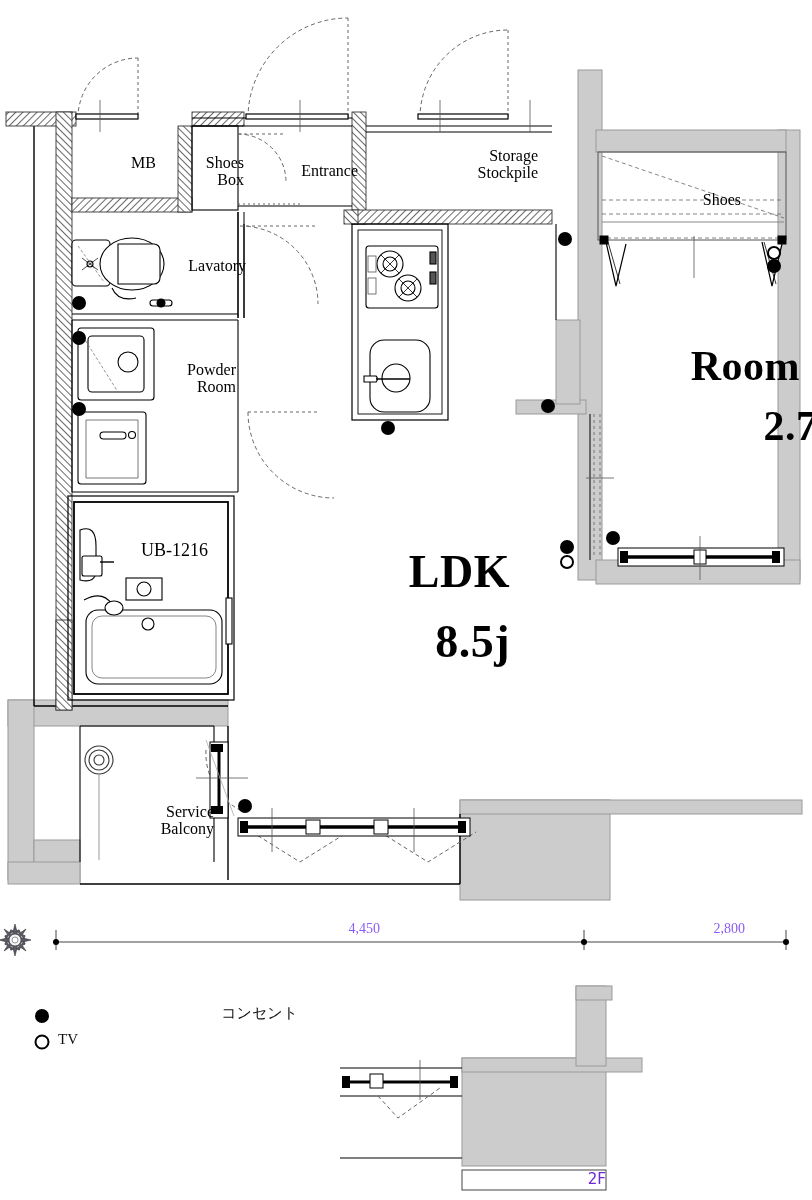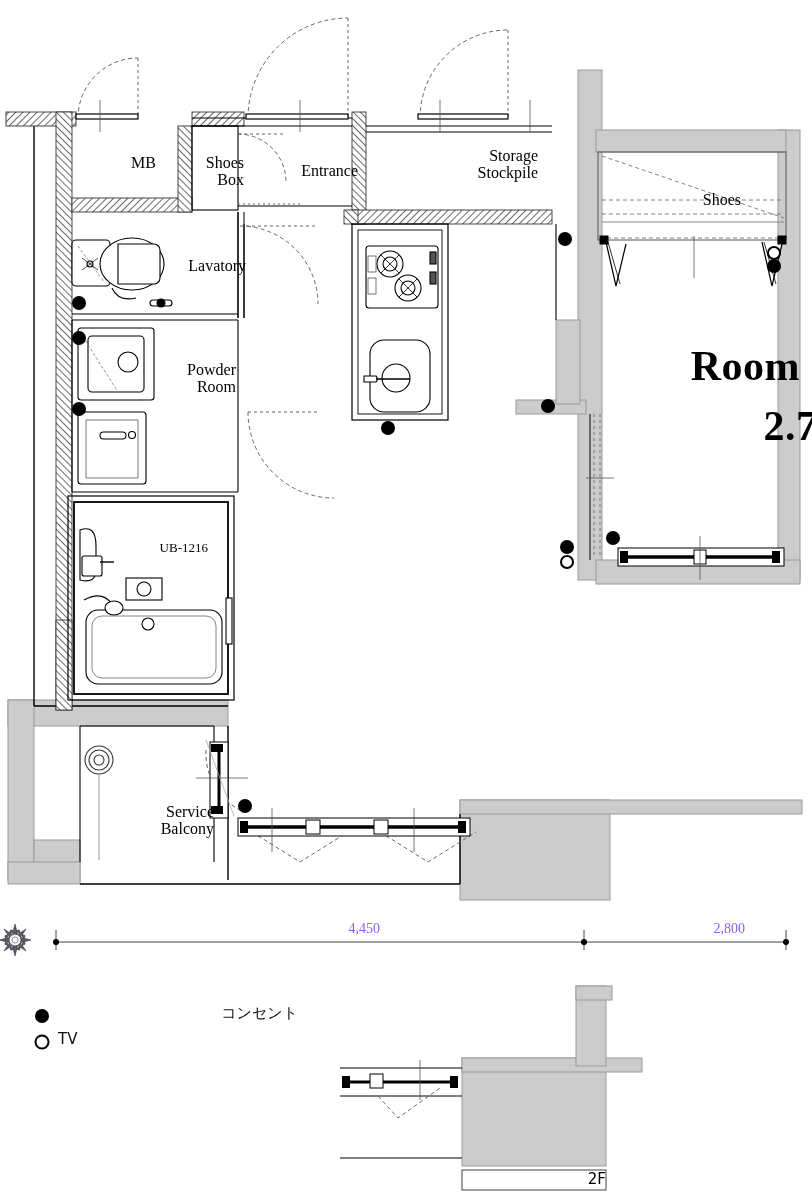--- a/index.html
+++ b/index.html
@@ -30,26 +30,26 @@
   .room-label {
     position: absolute;
     font-family: "Liberation Serif", serif;
     color: #000;
     text-align: right;
     line-height: 1.05;
     white-space: pre-line;
     pointer-events: none;
   }
   .lbl-small { font-size: 16px; }
-  .lbl-med   { font-size: 13px; }
+  .lbl-med   { font-size: 18px; }
   .lbl-big   { font-size: 46px; font-weight: 700; letter-spacing: 0.5px; }
   .lbl-big2  { font-size: 42px; font-weight: 700; letter-spacing: 0.5px; }
   .lbl-dim   { font-size: 14px; color: #8b5cf6; }
   .lbl-legend{ font-family: "DejaVu Sans", sans-serif; font-size: 15px; color: #111; }
-  .lbl-floor { font-family: "DejaVu Sans", sans-serif; font-size: 15px; color: #000000; }
+  .lbl-floor { font-family: "DejaVu Sans", sans-serif; font-size: 15px; color: #6d28d9; }
 </style>
 </head>
 <body>
 
 <div id="plan-root">
 
   <svg class="floorplan" viewBox="0 0 812 1200">
     <defs>
       <pattern id="hatch" patternUnits="userSpaceOnUse" width="5" height="5" patternTransform="rotate(45)">
         <rect width="5" height="5" fill="#ffffff"></rect>
@@ -395,25 +395,27 @@
   <div class="room-label lbl-small" style="left:148px; top:362px; width:88px;">Powder
 Room</div>
 
   <div class="room-label lbl-med" style="left:96px; top:541px; width:112px;">UB-1216</div>
 
   <div class="room-label lbl-small" style="left:104px; top:766px; width:110px;margin-top:38px;">Service
 Balcony</div>
 
   <div class="room-label lbl-small" style="left:645px; top:192px; width:96px;">Shoes</div>
 
+  <div class="room-label lbl-big" style="left:300px; top:548px; width:210px;">LDK</div>
+  <div class="room-label lbl-big" style="left:300px; top:618px; width:210px;">8.5j</div>
 
   <div class="room-label lbl-big2" style="left:600px; top:344px; width:200px;">Room</div>
   <div class="room-label lbl-big2" style="left:632px; top:404px; width:200px;">2.7j</div>
 
   <div class="room-label lbl-dim" style="left:260px; top:922px; width:120px;">4,450</div>
   <div class="room-label lbl-dim" style="left:625px; top:922px; width:120px;">2,800</div>
 
   <div class="room-label lbl-legend" style="left:58px; top:1006px; width:200px; text-align:right;margin-left:40px;">コンセント</div>
-  <div class="room-label lbl-legend" style="left:58px; top:1032px; width:200px; text-align:left;">TV</div>
+  <div class="room-label lbl-legend" style="left:58px; top:1032px; width:200px; text-align:left;font-family:Liberation Serif, serif;">TV</div>
 
   <div class="room-label lbl-floor" style="left:462px; top:1172px; width:144px;">2F</div>
 
 </div>
 
 </body></html>

